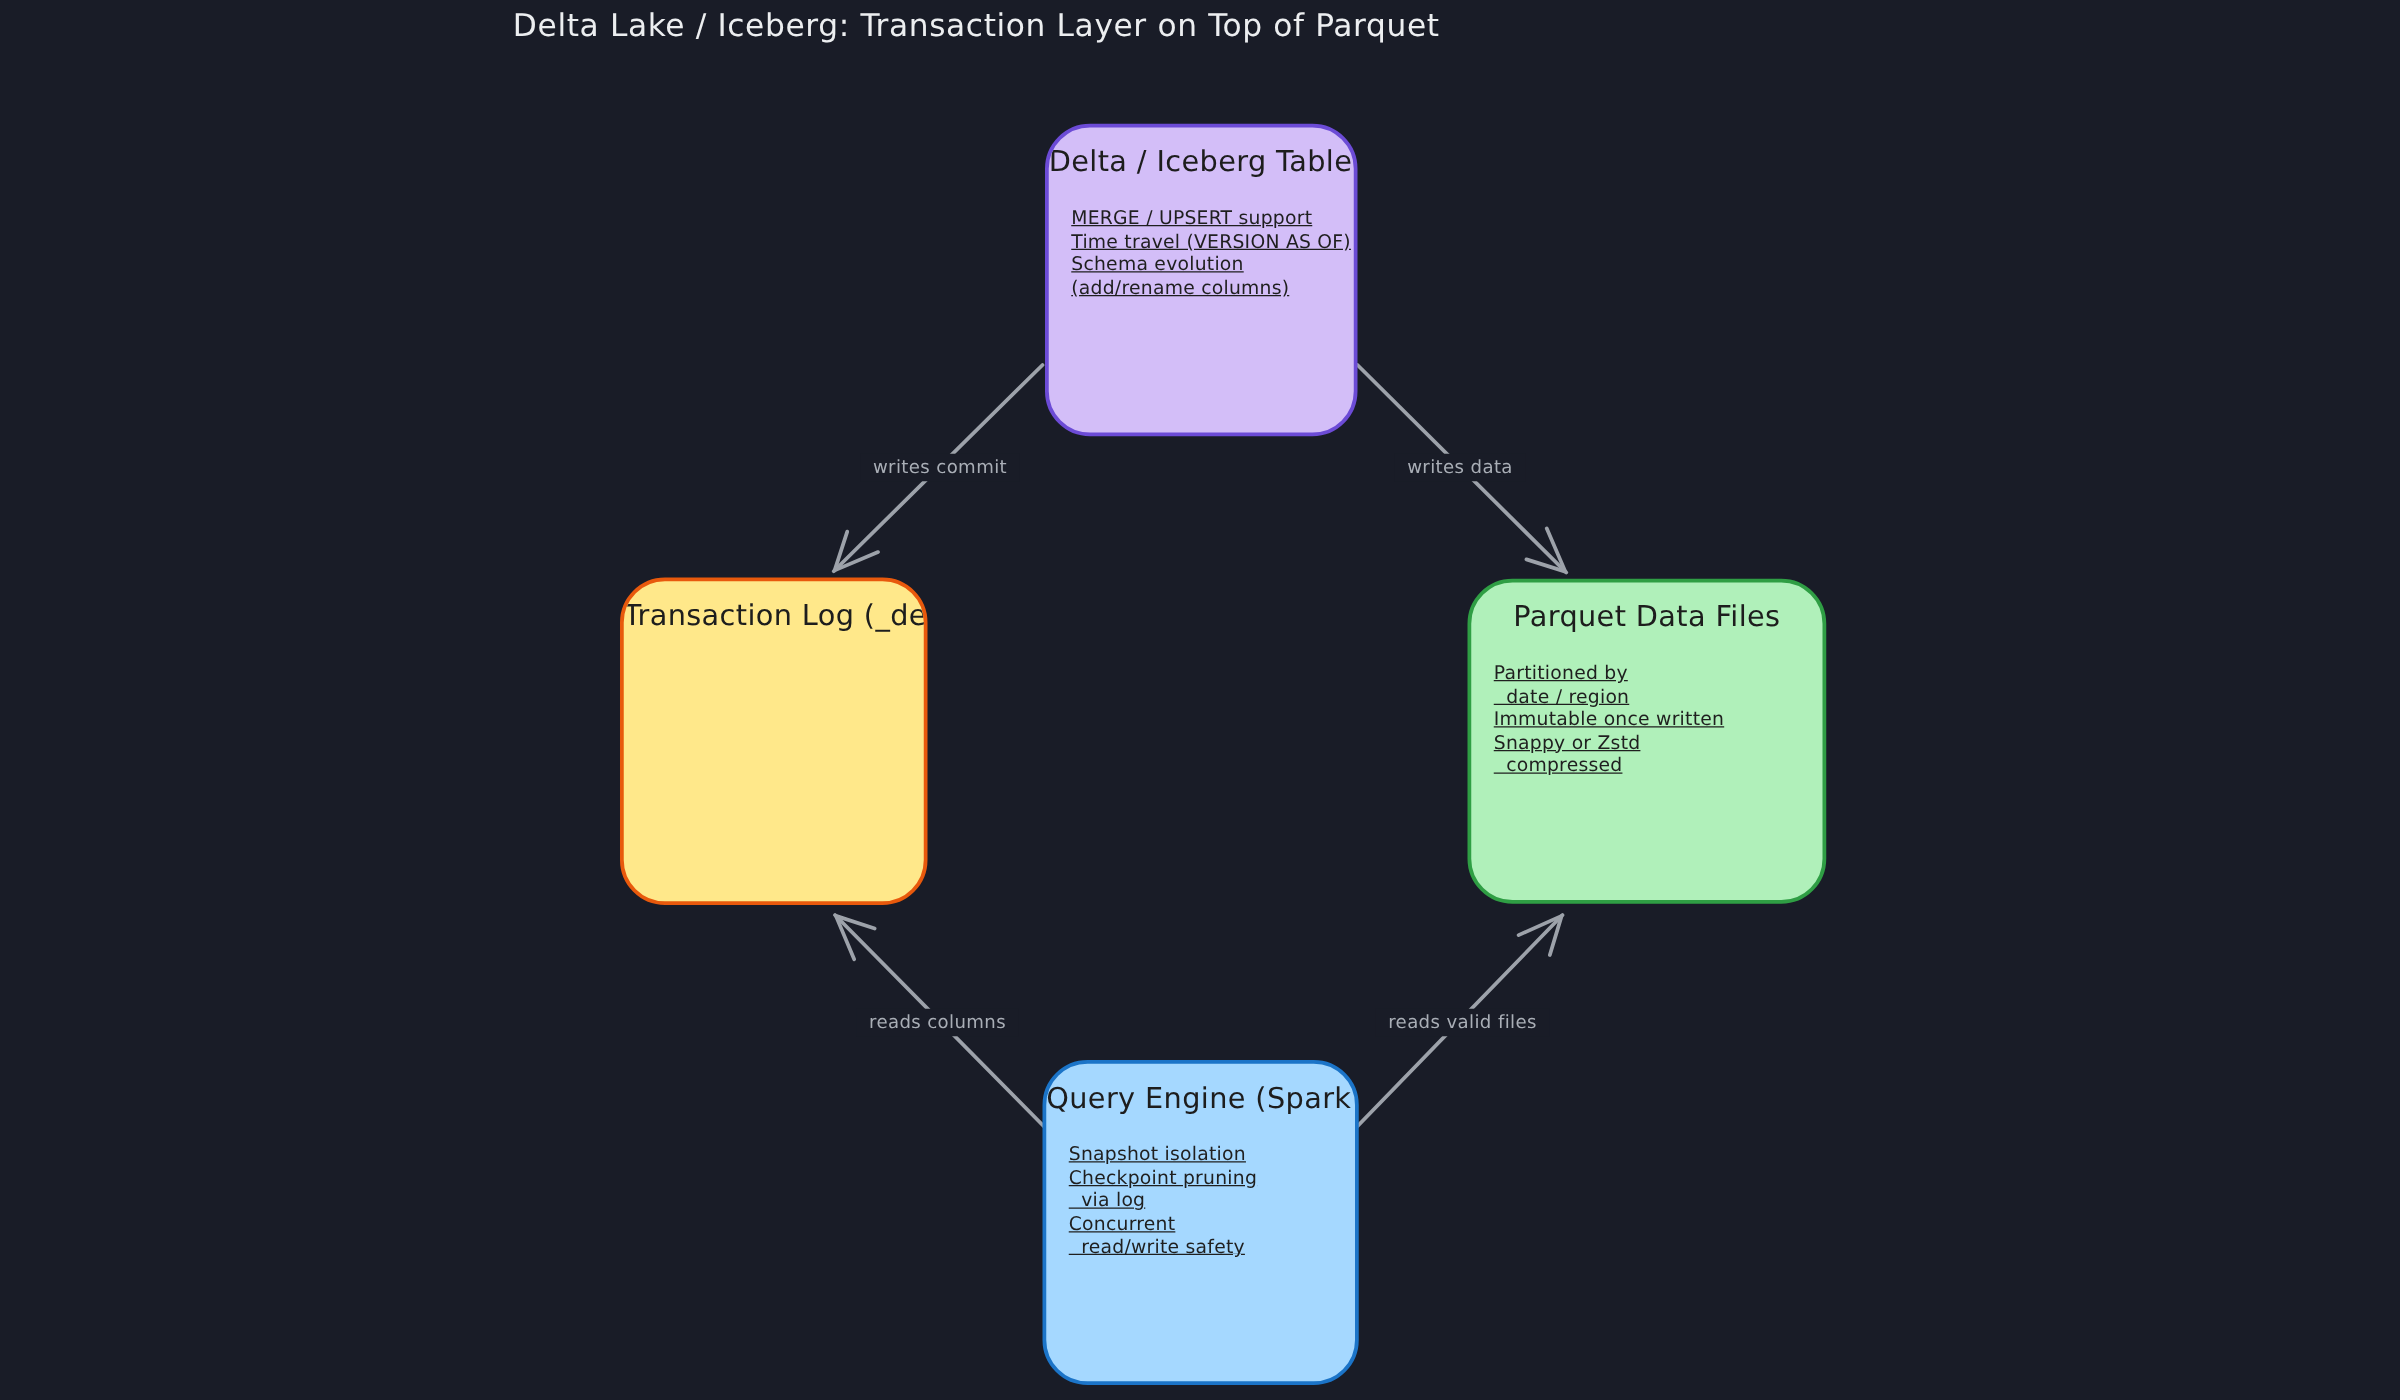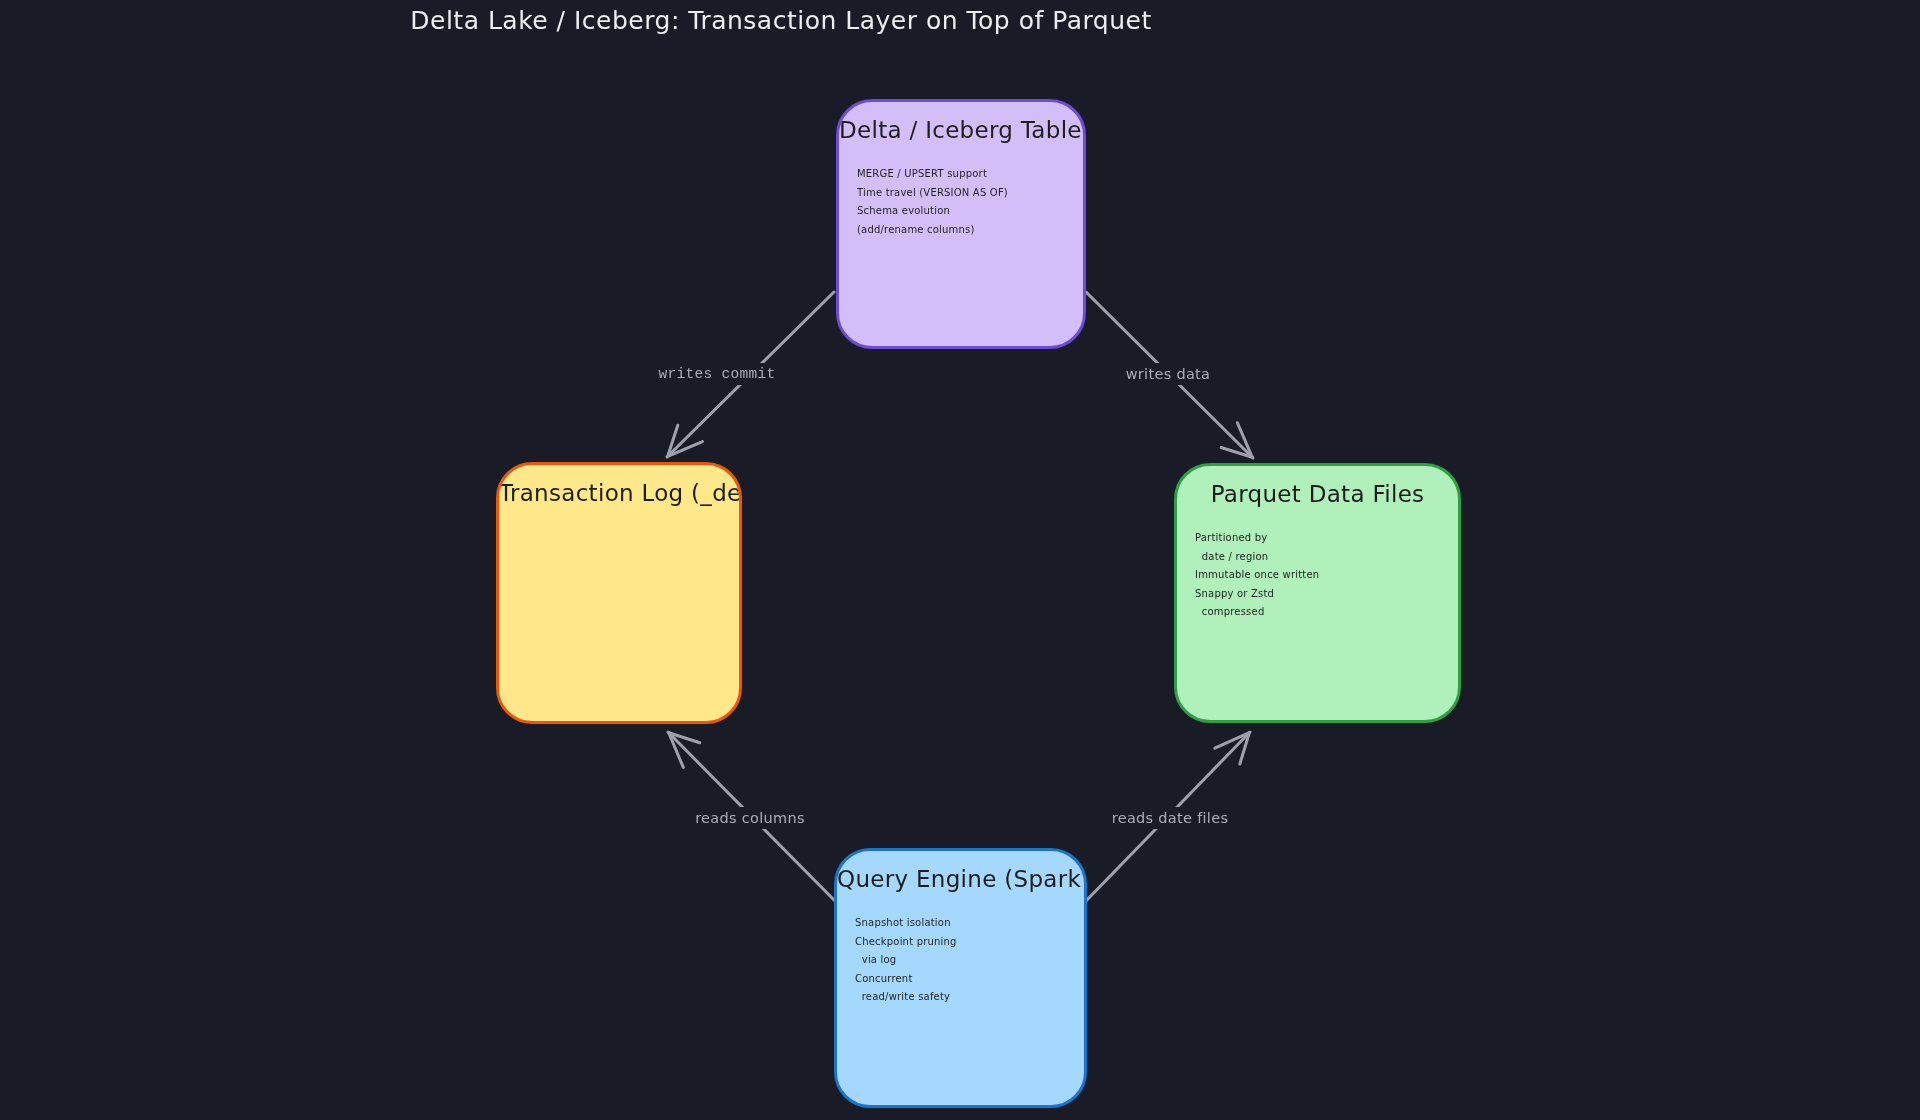--- a/index.html
+++ b/index.html
@@ -38,25 +38,26 @@
     margin-top: 15px;
     text-align: center;
     white-space: nowrap;
     font-size: 23px;
     letter-spacing: 0.3px;
     color: #1d1d1d;
   }
   .node-body {
     margin-top: 22px;
     padding-left: 18px;
-    font-size: 10px;
+    font-size: 15px;
     line-height: 18.6px;
     letter-spacing: 0.2px;
     color: #1f1f1f;
     white-space: pre;
+    text-decoration: underline;
   }
   .edge-label {
     position: absolute;
     transform: translate(-50%, -50%);
     background: #191c27;
     color: #a9aeb6;
     font-size: 14.5px;
     letter-spacing: 0.3px;
     padding: 3px 10px;
     white-space: nowrap;
@@ -104,18 +105,18 @@
 
   <div class="node" style="left: 834px; top: 848px; width: 253px; height: 260px; background: rgb(165, 216, 255); border-color: rgb(27, 116, 200);">
     <div class="node-title">Query Engine (Spark / Trino)</div>
     <div class="node-body">Snapshot isolation
 Checkpoint pruning
   via log
 Concurrent
   read/write safety</div>
   </div>
 
-  <div class="edge-label" style="left:717px; top:374px;font-family:Liberation Mono, monospace;">writes commit</div>
+  <div class="edge-label" style="left:752px; top:374px;">writes commit</div>
   <div class="edge-label" style="left:1168px; top:374px;text-align:right;">writes data</div>
   <div class="edge-label" style="left:750px; top:818px;">reads columns</div>
-  <div class="edge-label" style="left:1170px; top:818px;">reads date files</div>
+  <div class="edge-label" style="left:1170px; top:818px;">reads valid files</div>
 
 </div>
 
 </body></html>

